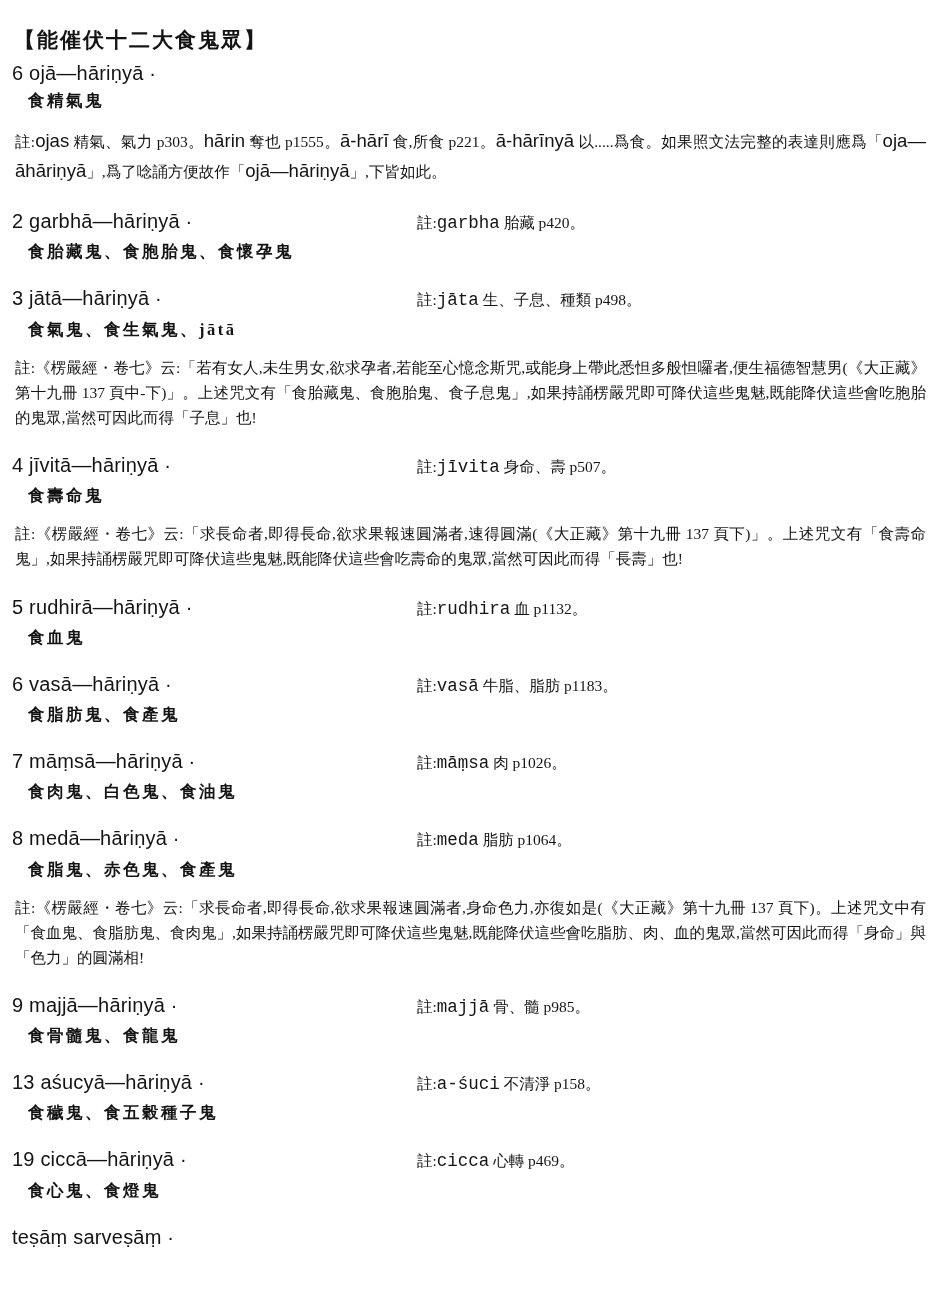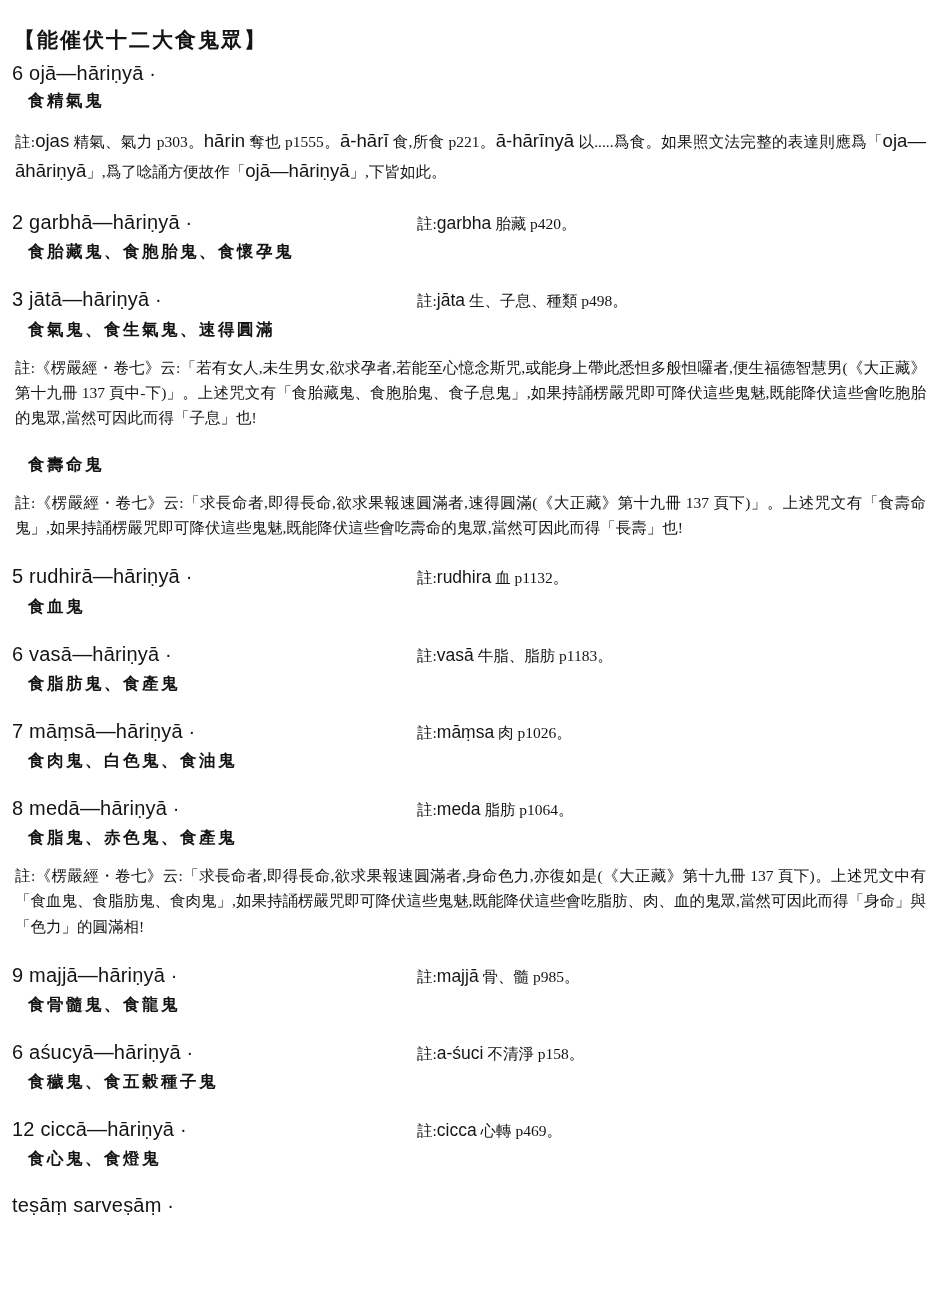--- a/index.html
+++ b/index.html
@@ -52,21 +52,21 @@
     margin: 15px 8px 0 3px;
     text-align: justify;
   }
   .item .note { margin-top: 14px; }
   .tesam { margin: 4px 0 20px 0; }
   .tesam .sanskrit { display: block; margin-bottom: 6px; }
   
   .sg-zh { }
   .sg-b  { font-weight: normal; }
   .sg-lt { font-family: "Liberation Sans", sans-serif; font-size: 1.2em; }
-  .sg-ls { font-family: Liberation Sans, sans-serif; font-size: 1.13em; }
+  .sg-ls { font-family: Liberation Mono, monospace; font-size: 1.13em; }
 </style>
 </head>
 <body>
 
 <div class="page">
   <h1 class="doc-title">【能催伏十二大食鬼眾】</h1>
 
   <div id="items">
   <section class="item">
     <div class="head">
@@ -84,25 +84,29 @@
     </div>
     <div class="gloss">食胎藏鬼、食胞胎鬼、食懷孕鬼</div>
 
   </section>
 
   <section class="item">
     <div class="head">
       <span class="sanskrit">3 jātā—hāriṇyā ·</span>
       <span class="inline-note"><span class="sg-zh">註:</span><span class="sg-ls">jāta</span><span class="sg-zh"> 生、子息、種類 p498。</span></span>
     </div>
-    <div class="gloss">食氣鬼、食生氣鬼、速得圓滿</div>
+    <div class="gloss">食氣鬼、食生氣鬼、jātā</div>
     <p class="note"><span class="sg-zh">註:《楞嚴經・卷七》云:「若有女人,未生男女,欲求孕者,若能至心憶念斯咒,或能身上帶此悉怛多般怛囉者,</span><span class="sg-b">便生福德智慧男</span><span class="sg-zh">(《大正藏》第十九冊 137 頁中-下)」。上述咒文有「</span><span class="sg-b">食胎藏鬼、食胞胎鬼、食子息鬼</span><span class="sg-zh">」,如果持誦楞嚴咒即可降伏這些鬼魅,既能降伏這些會吃胞胎的鬼眾,當然可因此而得「子息」也!</span></p>
   </section>
 
   <section class="item">
+    <div class="head">
+      <span class="sanskrit">4 jīvitā—hāriṇyā ·</span>
+      <span class="inline-note"><span class="sg-zh">註:</span><span class="sg-ls">jīvita</span><span class="sg-zh"> 身命、壽 p507。</span></span>
+    </div>
     <div class="gloss">食壽命鬼</div>
     <p class="note"><span class="sg-zh">註:《楞嚴經・卷七》云:「</span><span class="sg-b">求長命者,即得長命</span><span class="sg-zh">,欲求果報速圓滿者,速得圓滿(《大正藏》第十九冊 137 頁下)」。上述咒文有「</span><span class="sg-b">食壽命鬼</span><span class="sg-zh">」,如果持誦楞嚴咒即可降伏這些鬼魅,既能降伏這些會吃壽命的鬼眾,當然可因此而得「長壽」也!</span></p>
   </section>
 
   <section class="item">
     <div class="head">
       <span class="sanskrit">5 rudhirā—hāriṇyā ·</span>
       <span class="inline-note"><span class="sg-zh">註:</span><span class="sg-ls">rudhira</span><span class="sg-zh"> 血 p1132。</span></span>
     </div>
     <div class="gloss">食血鬼</div>
@@ -141,30 +145,30 @@
       <span class="sanskrit">9 majjā—hāriṇyā ·</span>
       <span class="inline-note"><span class="sg-zh">註:</span><span class="sg-ls">majjā</span><span class="sg-zh"> 骨、髓 p985。</span></span>
     </div>
     <div class="gloss">食骨髓鬼、食龍鬼</div>
 
   </section>
 
 
   <section class="item">
     <div class="head">
-      <span class="sanskrit">6 aśucyā—hāriṇyā ·</span>
+      <span class="sanskrit">13 aśucyā—hāriṇyā ·</span>
       <span class="inline-note"><span class="sg-zh">註:</span><span class="sg-ls">a-śuci</span><span class="sg-zh"> 不清淨 p158。</span></span>
     </div>
     <div class="gloss">食穢鬼、食五穀種子鬼</div>
 
   </section>
 
   <section class="item">
     <div class="head">
-      <span class="sanskrit">12 ciccā—hāriṇyā ·</span>
+      <span class="sanskrit">19 ciccā—hāriṇyā ·</span>
       <span class="inline-note"><span class="sg-zh">註:</span><span class="sg-ls">cicca</span><span class="sg-zh"> 心轉 p469。</span></span>
     </div>
     <div class="gloss">食心鬼、食燈鬼</div>
 
   </section>
 </div>
 
   <div class="tesam">
     <div class="sanskrit">teṣāṃ  sarveṣāṃ ·</div>
 

